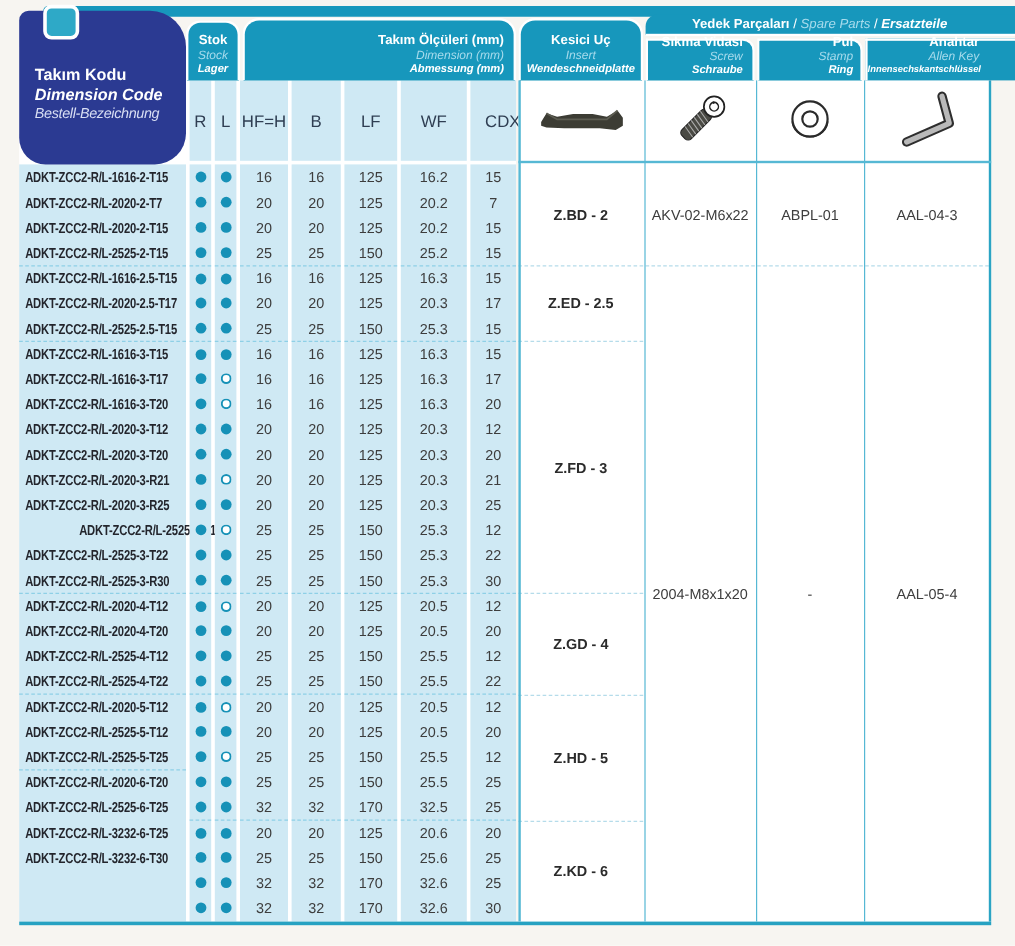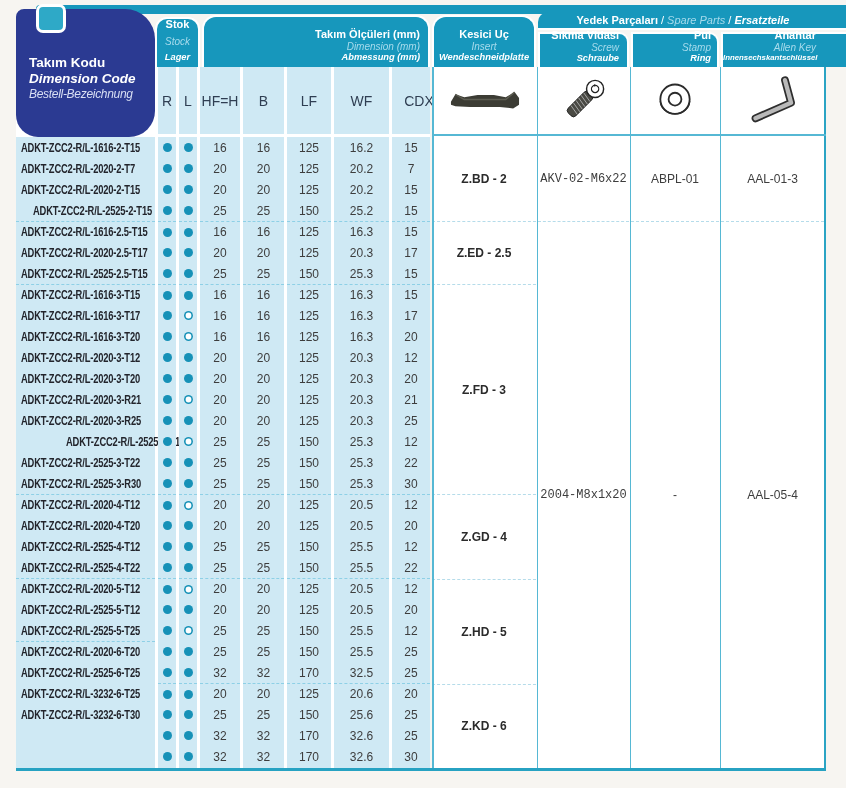--- a/index.html
+++ b/index.html
@@ -16,21 +16,21 @@
           padding:46px 0 0 13px; }
   .ob1 { color:#fff; font-weight:700; font-size:13.5px; line-height:16px; }
   .ob2 { color:#fff; font-weight:700; font-style:italic; font-size:13.5px; line-height:16px; }
   .ob3 { color:#d9dff4; font-style:italic; font-size:12px; line-height:15px; letter-spacing:-0.3px; }
 
   .tab { position:absolute; background:#1797bc; border:2px solid #fff; border-bottom:none;
          display:flex; flex-direction:column; justify-content:flex-end; padding-bottom:5px; z-index:4; }
   .t1 { font-size:11px; font-weight:700; color:#fff; line-height:11.5px; }
   .t2 { font-size:10px; font-style:italic; color:#a7dbec; line-height:11px; }
   .t3 { font-size:9.3px; font-style:italic; font-weight:700; color:#fff; line-height:10.5px; }
-  .tab-stok   { left:155px; top:17px; width:45px;  height:50px; border-radius:12px 12px 0 0; text-align:center;justify-content:space-between; }
+  .tab-stok   { left:155px; top:17px; width:45px;  height:50px; border-radius:12px 12px 0 0; text-align:center; }
   .tab-dim    { left:202px; top:15px; width:228px; height:52px; border-radius:14px 14px 0 0; text-align:right; padding-right:8px; }
   .tab-insert { left:432px; top:15px; width:104px; height:52px; border-radius:14px 14px 0 0; text-align:center; }
   .banner { position:absolute; left:538px; top:12px; width:308px; height:18px; background:#1797bc;
             border-radius:10px 0 0 0; border-bottom:2px solid #fff; z-index:4;
             display:flex; align-items:center; justify-content:center; padding-right:18px; }
   .banner span { font-size:11px; line-height:12px; white-space:pre; }
   .b-tr { color:#fff; font-weight:700; }
   .b-sep { color:#fff; }
   .b-en { color:#a7dbec; font-style:italic; }
   .b-de { color:#fff; font-style:italic; font-weight:700; }
@@ -141,21 +141,21 @@
         <div class="col" style="left: 0px; width: 139px;">
           <div class="cell cell-code" style="height: 21.03px;">
             <span class="code-text">ADKT-ZCC2-R/L-1616-2-T15</span>
           </div>
           <div class="cell cell-code" style="height: 21.03px;">
             <span class="code-text">ADKT-ZCC2-R/L-2020-2-T7</span>
           </div>
           <div class="cell cell-code" style="height: 21.03px;">
             <span class="code-text">ADKT-ZCC2-R/L-2020-2-T15</span>
           </div>
-          <div class="cell cell-code" style="height: 21.03px; margin-left: 12px;">
+          <div class="cell cell-code" style="height: 21.03px;">
             <span class="code-text">ADKT-ZCC2-R/L-2525-2-T15</span>
           </div>
           <div class="cell cell-code dash" style="height: 21.03px;">
             <span class="code-text">ADKT-ZCC2-R/L-1616-2.5-T15</span>
           </div>
           <div class="cell cell-code" style="height: 21.03px;">
             <span class="code-text">ADKT-ZCC2-R/L-2020-2.5-T17</span>
           </div>
           <div class="cell cell-code" style="height: 21.03px;">
             <span class="code-text">ADKT-ZCC2-R/L-2525-2.5-T15</span>
@@ -604,30 +604,30 @@
     </div>
 
     <div id="insertcol" class="wbody-col" style="left:0; width:104px;">
         <div class="merge-cell insert-label" style="height: 84.12px;">Z.BD - 2</div>
         <div class="merge-cell insert-label dash" style="height: 63.09px;">Z.ED - 2.5</div>
         <div class="merge-cell insert-label dash" style="height: 210.3px;">Z.FD - 3</div>
         <div class="merge-cell insert-label dash" style="height: 84.12px;">Z.GD - 4</div>
         <div class="merge-cell insert-label dash" style="height: 105.15px;">Z.HD - 5</div>
         <div class="merge-cell insert-label dash" style="height: 84.12px;">Z.KD - 6</div>
       </div>
-    <div id="screwcol" class="wbody-col" style="left:106px; width:91px;font-family:Liberation Mono, monospace;">
+    <div id="screwcol" class="wbody-col" style="left:106px; width:91px;">
         <div class="merge-cell" style="height: 84.12px;">AKV-02-M6x22</div>
         <div class="merge-cell dash" style="height: 546.78px;">2004-M8x1x20</div>
       </div>
     <div id="ringcol" class="wbody-col" style="left:199px; width:88px;">
         <div class="merge-cell" style="height: 84.12px;">ABPL-01</div>
         <div class="merge-cell dash" style="height: 546.78px;">-</div>
       </div>
     <div id="allencol" class="wbody-col" style="left:289px; width:103px;">
-        <div class="merge-cell" style="height: 84.12px;">AAL-01-3</div>
+        <div class="merge-cell" style="height: 84.12px;">AAL-04-3</div>
         <div class="merge-cell dash" style="height: 546.78px;">AAL-05-4</div>
       </div>
 
     <div class="vline" style="left:0;"></div>
     <div class="vline" style="left:104.5px;"></div>
     <div class="vline" style="left:197.5px;"></div>
     <div class="vline" style="left:287.5px;"></div>
     <div class="vline vline-outer" style="left:391.5px;"></div>
     <div class="hline"></div>
   </div>

